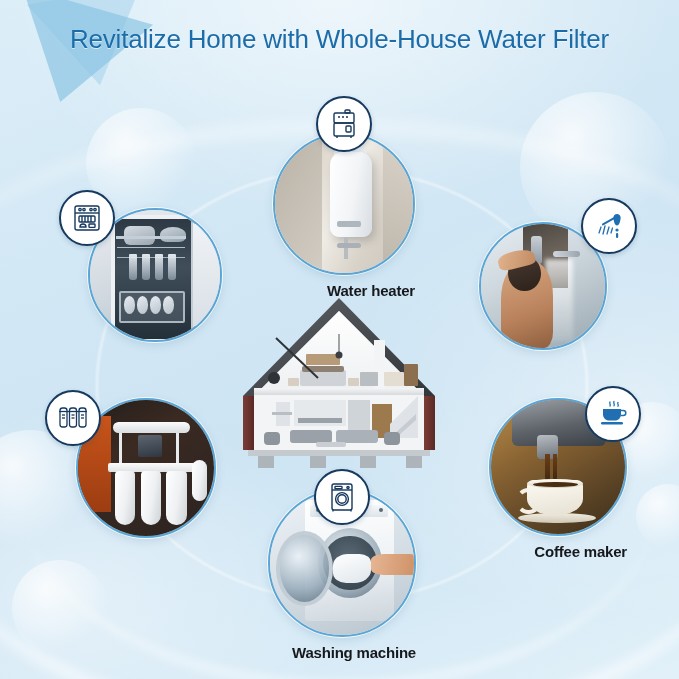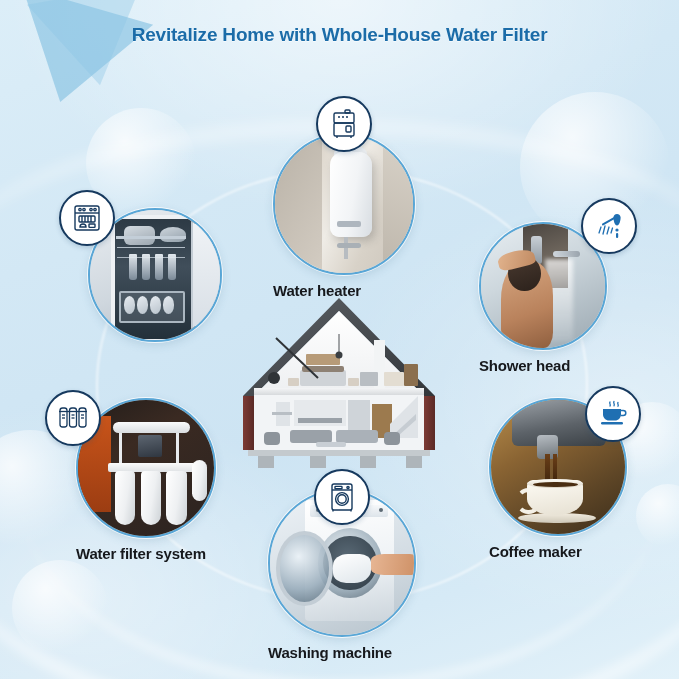--- a/index.html
+++ b/index.html
@@ -63,38 +63,38 @@
     position:absolute;left:96px;top:168px;width:488px;height:430px;
     border-radius:50%;
     border:2px solid rgba(255,255,255,.62);
     filter:blur(1.2px);
     pointer-events:none;
   }
 
   
   .header{position:absolute;left:0;top:24px;width:679px;text-align:center;z-index:6;}
   .title{
-    font-size:19px;font-weight:bold;color:#1b6ca8;letter-spacing:-.2px;
+    font-size:26px;font-weight:normal;color:#1b6ca8;letter-spacing:-.2px;
     text-shadow:0 1px 0 rgba(255,255,255,.6);
   }
   .subtitle{
     margin-top:9px;font-size:14.2px;font-weight:bold;color:#2d6085;
     letter-spacing:-.1px;
   }
 
   
   .node{position:absolute;z-index:5;}
   .photo{
     position:relative;border-radius:50%;overflow:hidden;
     border:2px solid #59a6d6;
     box-shadow:0 0 0 1px rgba(255,255,255,.8), 0 3px 10px rgba(60,110,145,.18);
     background:#cfe0ea;
   }
   .label{
-    margin-top:7px;text-align:left;font-size:15px;font-weight:bold;
+    margin-top:7px;text-align:right;font-size:15px;font-weight:bold;
     color:#16181c;letter-spacing:-.2px;white-space:nowrap;
   }
   .badge{
     position:absolute;width:52px;height:52px;border-radius:50%;
     background:#ffffff;border:2.5px solid #16395e;
     box-shadow:0 2px 5px rgba(40,80,120,.22);
     z-index:8;display:flex;align-items:center;justify-content:center;
   }
   .badge svg{display:block;}
 
@@ -339,21 +339,20 @@
         <div class="wf-tube" style="left:30%;top:24%;width:3px;height:22%;"></div>
         <div class="wf-tube" style="left:72%;top:24%;width:3px;height:22%;"></div>
         <div class="wf-tank"></div>
         <div class="wf-shelf"></div>
         <div class="wf-can" style="left:27%;top:52%;"></div>
         <div class="wf-can" style="left:46%;top:52%;"></div>
         <div class="wf-can" style="left:65%;top:52%;"></div>
         <div class="wf-can" style="left:84%;top:44%;width:11%;height:30%;border-radius:8px;"></div>
       </div>
     </div>
-    <div class="label">Water filter system</div>
     <div class="badge" style="left:-31px;top:-8px;">
       <svg width="32" height="26" viewBox="0 0 32 26" fill="none" stroke="#16395e" stroke-width="1.3">
         <rect x="3" y="3" width="7" height="19" rx="2.5"></rect>
         <rect x="12.5" y="3" width="7" height="19" rx="2.5"></rect>
         <rect x="22" y="3" width="7" height="19" rx="2.5"></rect>
         <line x1="2" y1="6.5" x2="30" y2="6.5"></line>
         <line x1="5" y1="10" x2="8" y2="10"></line>
           <line x1="14.5" y1="10" x2="17.5" y2="10"></line>
           <line x1="24" y1="10" x2="27" y2="10"></line>
         <line x1="5" y1="13" x2="8" y2="13"></line>
@@ -369,21 +368,20 @@
         <div class="sh-bg"></div>
           <div class="sh-tile"></div>
         <div class="sh-head"></div>
           <div class="sh-tap"></div>
         <div class="sh-spray"></div>
         <div class="sh-body"></div>
           <div class="sh-head2"></div>
           <div class="sh-arm"></div>
       </div>
     </div>
-    <div class="label">Shower head</div>
     <div class="badge" style="left:102px;top:-24px;">
       <svg width="30" height="28" viewBox="0 0 30 28" fill="none">
         <path d="M23 2c2 0 3.6 1.6 3.6 3.6 0 3-1.3 8-3.6 8s-3.6-5-3.6-8C19.4 3.6 21 2 23 2z" fill="#1f6fb2"></path>
         <path d="M19.6 6.4 L9 12.4" stroke="#1f6fb2" stroke-width="2" stroke-linecap="round"></path>
         <g stroke="#1f6fb2" stroke-width="1.3" stroke-linecap="round">
           <line x1="7" y1="15" x2="5" y2="21"></line>
           <line x1="11" y1="14" x2="9" y2="22"></line>
           <line x1="15" y1="15" x2="13" y2="22"></line>
           <line x1="18.5" y1="16" x2="17" y2="21"></line>
         </g>

